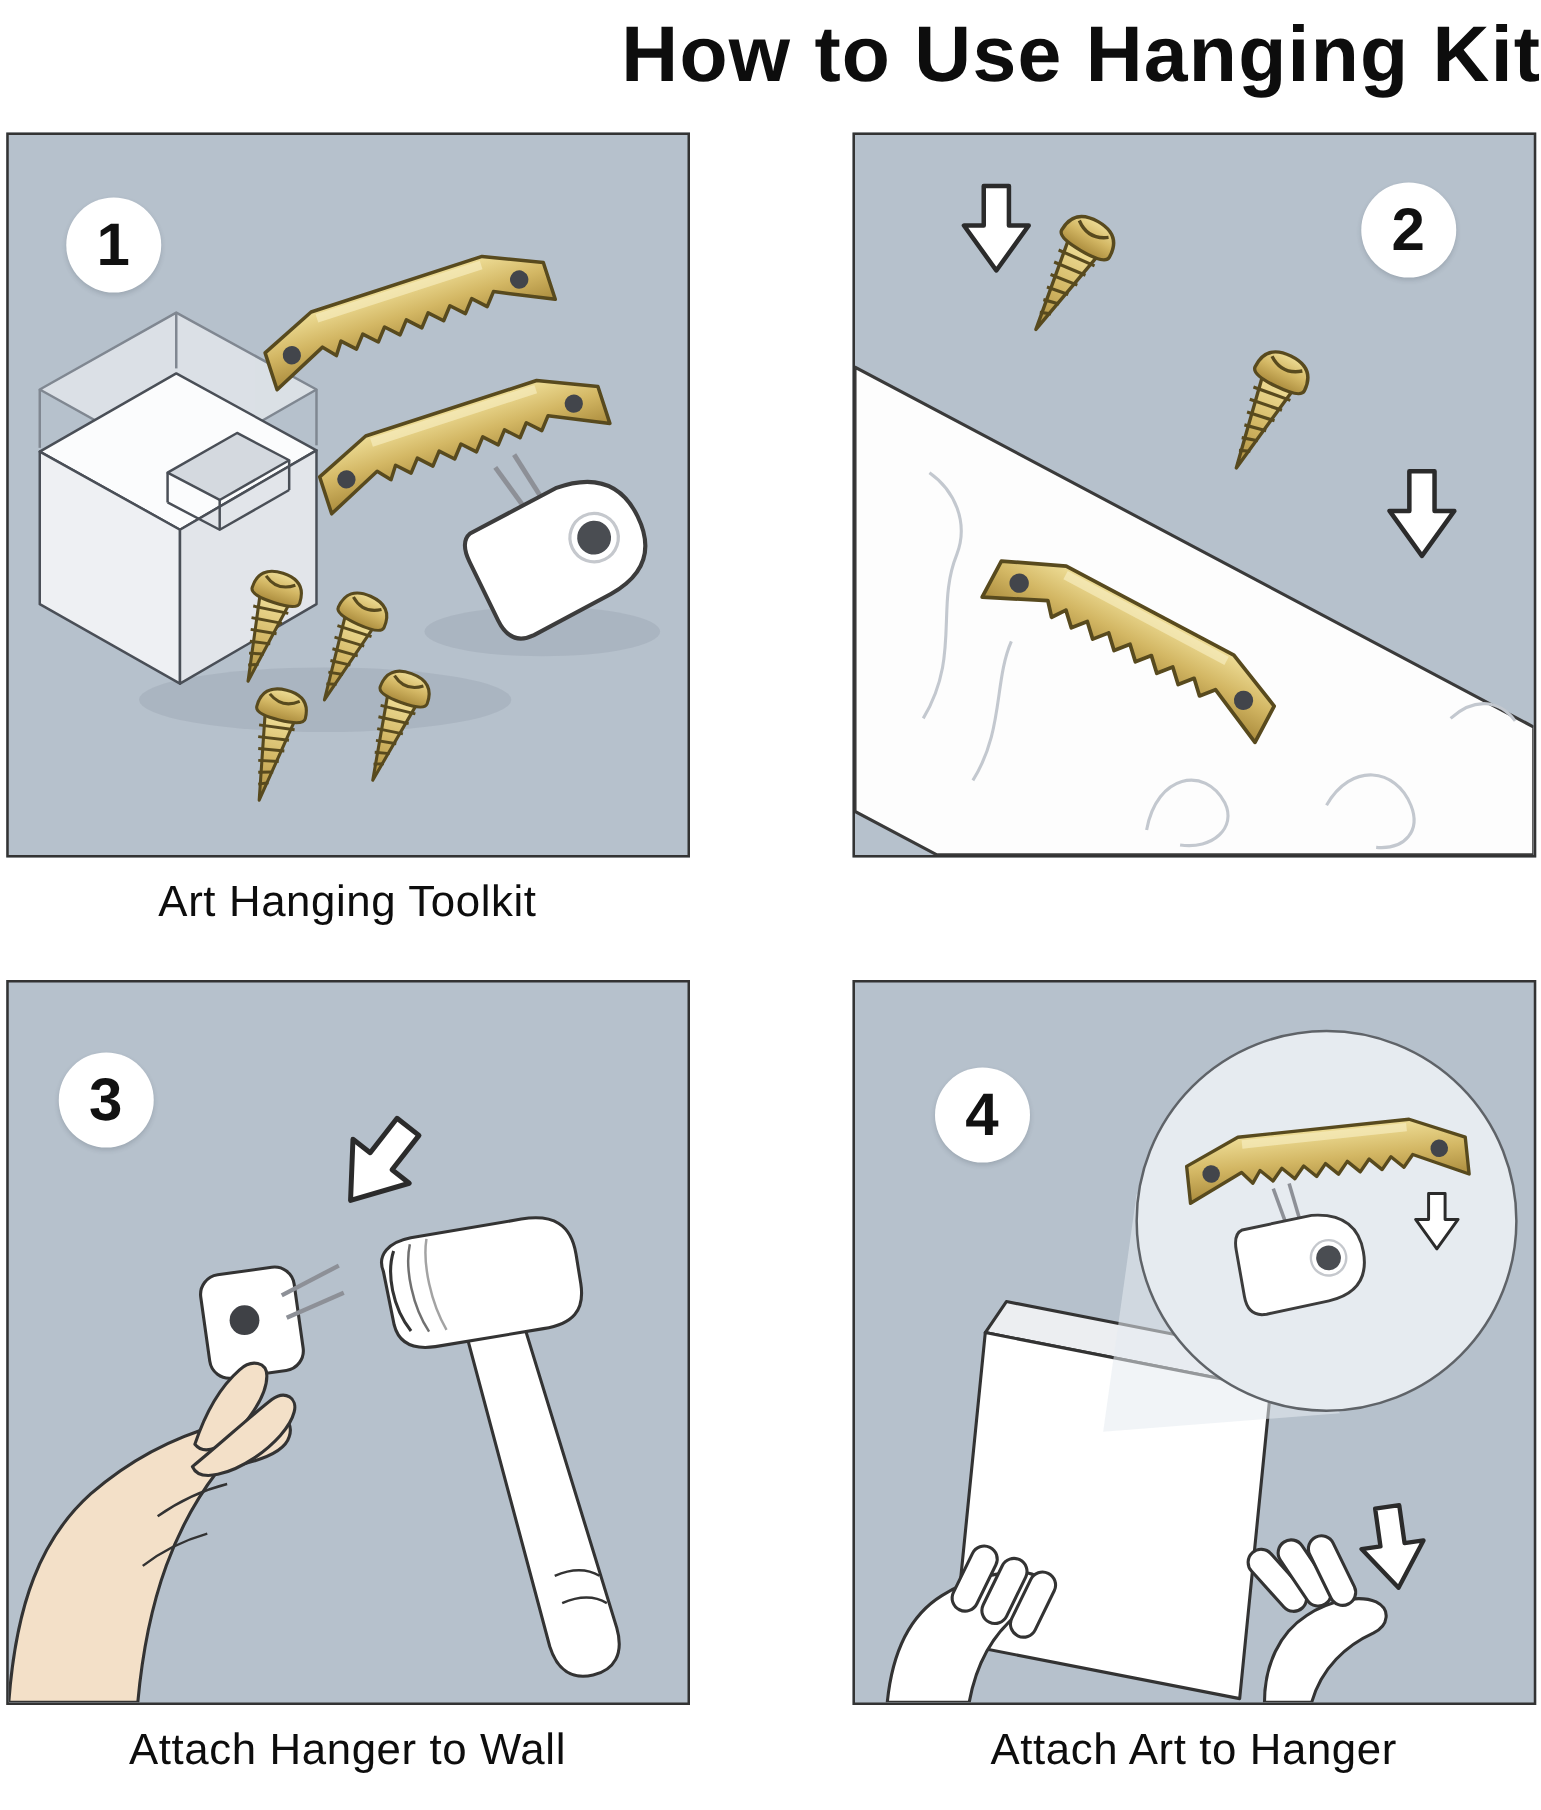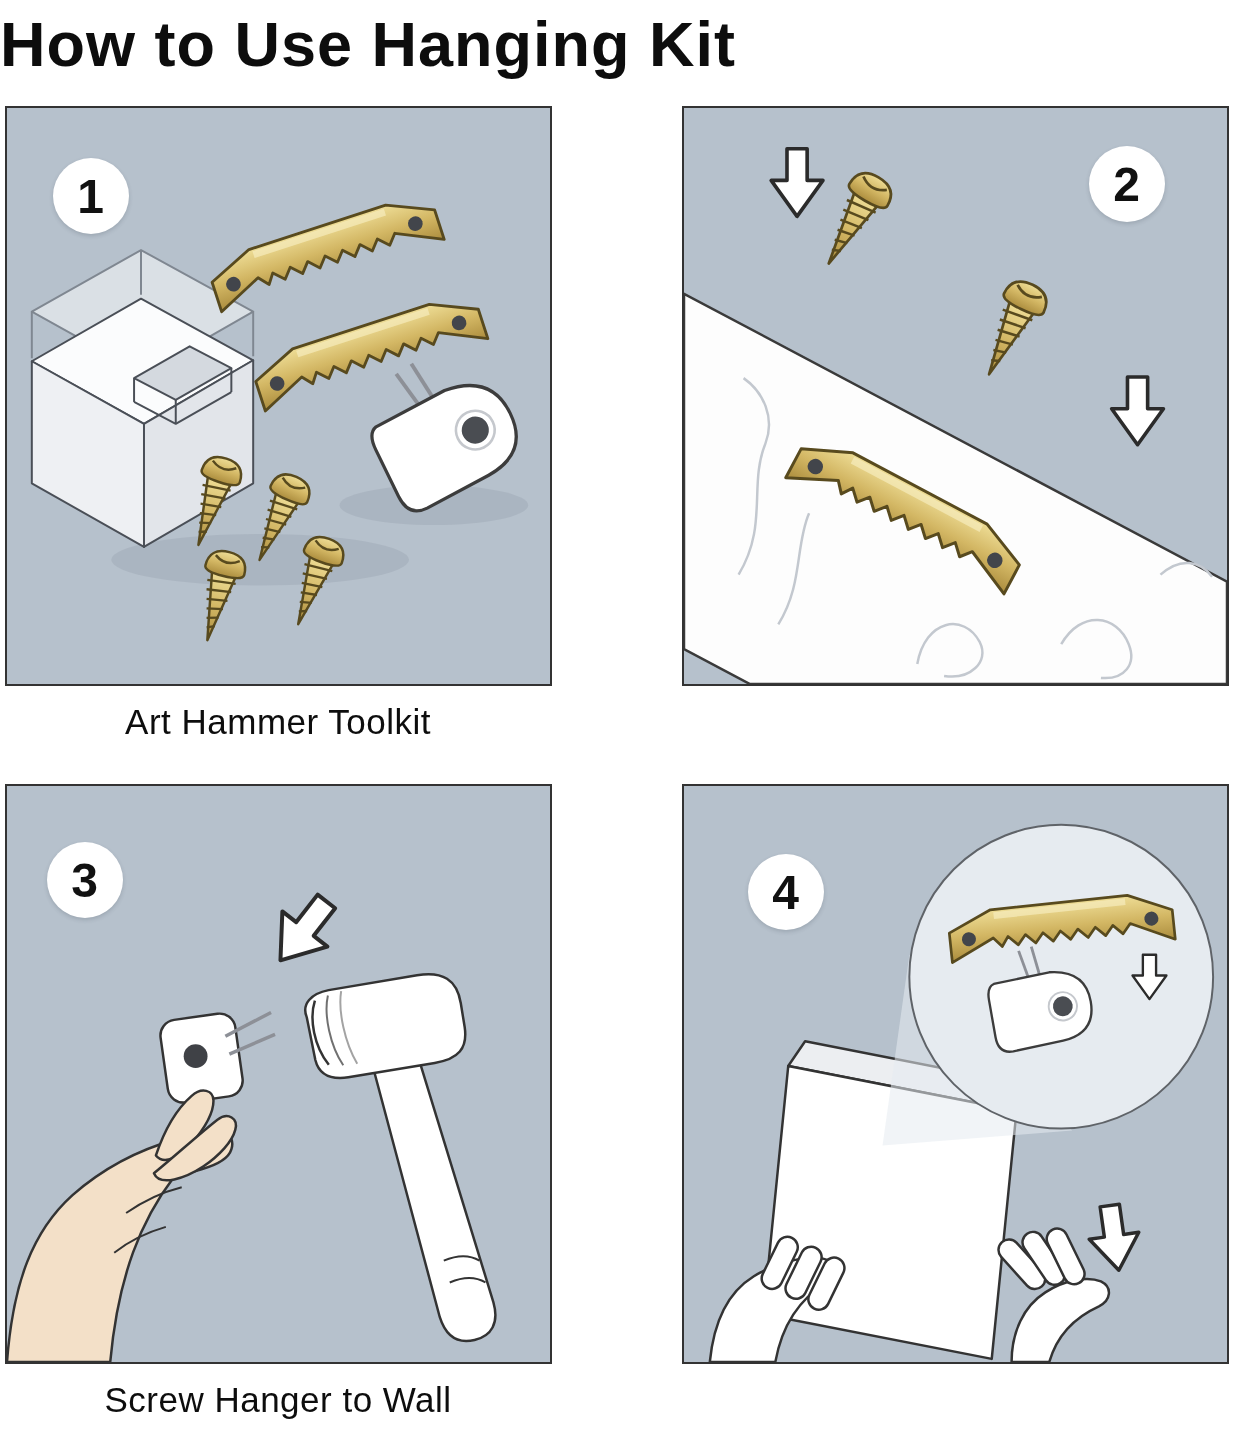--- a/index.html
+++ b/index.html
@@ -7,21 +7,21 @@
     --outline:#333333;
   }
   *{box-sizing:border-box;}
   html,body{margin:0;padding:0;background:#ffffff;}
   body{
     width:1233px;
     font-family:"Liberation Sans", sans-serif;
     color:#0d0d0d;
   }
   h1.title{
-    text-align:left;
+    text-align:right;
     font-size:63px;
     font-weight:bold;
     letter-spacing:1px;
     margin:8px 0 26px 0;
   }
   .grid{
     width:1224px;
     margin:0 auto;
     display:grid;
     grid-template-columns:547px 547px;
@@ -144,21 +144,21 @@
           </g>
         <g>
             <use href="#sym-screw" transform="translate(300,420) rotate(20) scale(1.55)"></use>
           </g>
         <g>
           <use href="#sym-hook" transform="translate(352,322) rotate(-26) scale(1.3)"></use>
         </g>
       </svg>
       <div class="badge b1">1</div>
     </div>
-    <figcaption>Art Hammer Toolkit</figcaption>
+    <figcaption>Art Hanging Toolkit</figcaption>
   </figure>
 
   <figure class="step">
     <div class="panel">
       <svg class="illus" viewBox="0 0 547 580">
         <g>
           <polygon points="0,187 547,477 547,580 66,580 0,545" fill="#fdfdfd" stroke="#3a3a3a" stroke-width="2.5" stroke-linejoin="round"></polygon>
           <g stroke="#c3c8cf" stroke-width="2.5" fill="none">
             <path d="M55,470 C85,420 65,380 82,338 C92,312 80,286 60,272"></path>
             <path d="M95,520 C120,480 112,440 126,408"></path>
@@ -213,21 +213,21 @@
           <g transform="rotate(-14 380 240)">
             <path d="M306,214 C304,200 316,192 334,193 L424,200 C450,202 462,214 460,238 L458,262 C456,284 444,292 420,290 L332,283 C312,281 304,272 304,258 Z"></path>
             <path d="M318,200 C308,216 306,244 316,266" fill="none"></path>
             <path d="M332,198 C323,216 322,248 330,270" fill="none" stroke-width="2" opacity="0.7"></path>
             <path d="M346,197 C338,216 337,248 344,272" fill="none" stroke-width="2" opacity="0.45"></path>
           </g>
         </g>
       </svg>
       <div class="badge b3">3</div>
     </div>
-    <figcaption>Screw Hanger to Wall</figcaption>
+    <figcaption>Attach Hanger to Wall</figcaption>
   </figure>
 
   <figure class="step">
     <div class="panel">
       <svg class="illus" viewBox="0 0 547 580">
         <g stroke="#333" stroke-width="2.5" stroke-linejoin="round">
           <polygon points="105,282 335,327 352,302 122,257" fill="#eceef1"></polygon>
           <polygon points="105,282 335,327 310,577 80,532" fill="#ffffff"></polygon>
         </g>
         <polygon points="227,170 200,362 391,347" fill="#e6ebf0" opacity="0.55"></polygon>
@@ -254,15 +254,16 @@
           <rect x="330" y="452" width="21" height="60" rx="10.5" transform="rotate(-42 340 482)"></rect>
           <rect x="352" y="446" width="21" height="60" rx="10.5" transform="rotate(-34 362 476)"></rect>
           <rect x="374" y="444" width="21" height="60" rx="10.5" transform="rotate(-26 384 474)"></rect>
         </g>
         <g>
           <use href="#sym-arrow" transform="translate(398,424) rotate(-8) scale(1.4)"></use>
         </g>
       </svg>
       <div class="badge b4">4</div>
     </div>
+    <figcaption>Attach Art to Hanger</figcaption>
   </figure>
 
 </div>
 
 </body></html>

